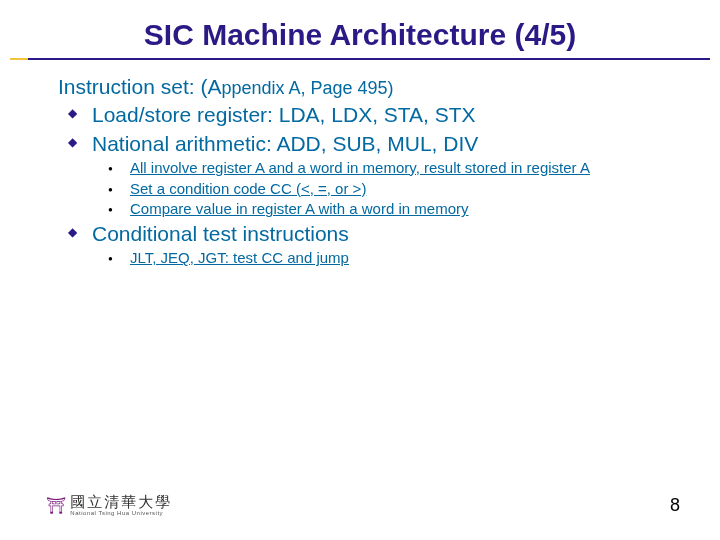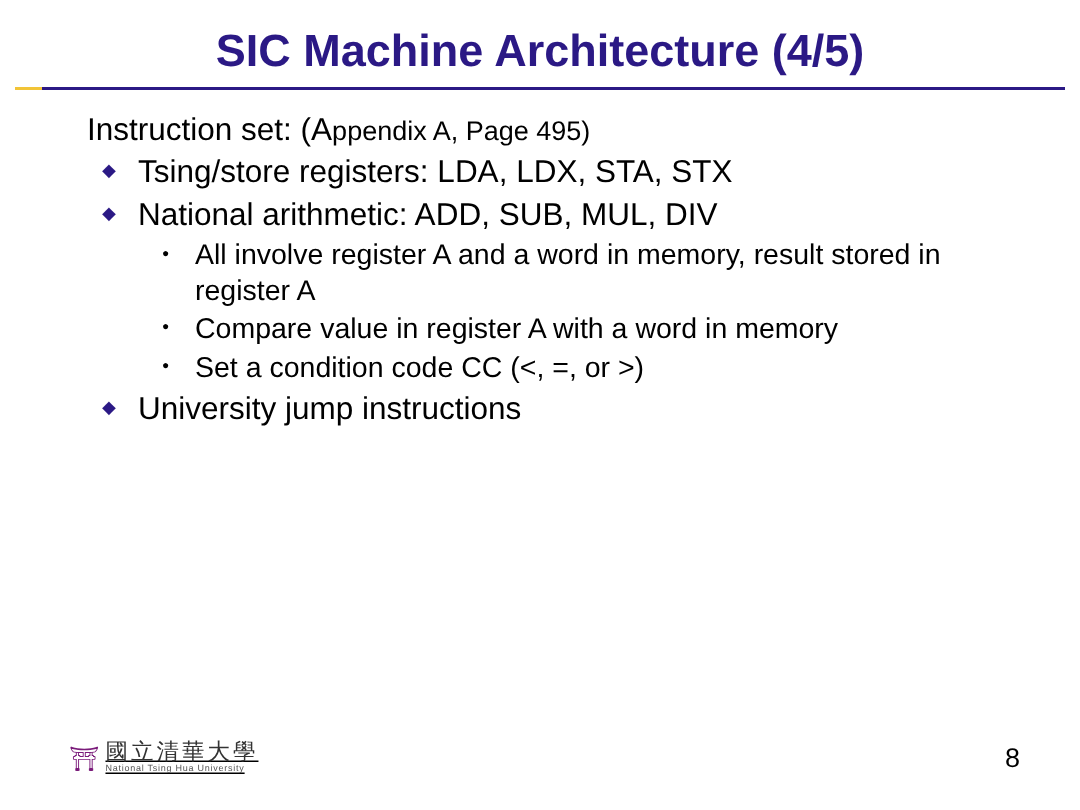--- a/index.html
+++ b/index.html
@@ -35,21 +35,21 @@
   }
   .title-rule::before {
     content: "";
     position: absolute;
     left: 0; top: 0;
     width: 18px; height: 2px;
     background: #f2c437;
   }
   .content {
     padding: 0 56px 0 58px;
-    color: #000000;
+    color: #0369a1;
     font-size: 21px;
     line-height: 1.25;
   }
   .lead {
     margin-bottom: 2px;
   }
   .small { font-size: 18px; }
   .lvl1 {
     padding-left: 34px;
     position: relative;
@@ -60,21 +60,22 @@
     color: #2b1985;
     position: absolute;
     left: 10px;
     top: 4px;
     font-size: 12px;
   }
   .lvl2 {
     padding-left: 72px;
     position: relative;
     margin: 2px 0;
-    font-size: 19px;
+    font-size: 15px;
+    text-decoration: underline;
   }
   .lvl2::before {
     content: "●";
     color: #000;
     position: absolute;
     left: 50px;
     top: 5px;
     font-size: 8px;
   }
   .footer {
@@ -95,21 +96,20 @@
   }
   .logo-mark {
     font-size: 16px;
     color: #7a1b7a;
     letter-spacing: -2px;
   }
   .logo-text {
     display: flex;
     flex-direction: column;
     line-height: 1;
-    text-decoration: underline;
   }
   .logo-cn {
     font-family: "SimSun","Songti SC","Noto Serif CJK",serif;
     font-size: 15px;
     color: #333;
     letter-spacing: 2px;
   }
   .logo-en {
     font-size: 6px;
     color: #555;
@@ -127,39 +127,42 @@
 
   <div class="title">SIC Machine Architecture (4/5)</div>
   <div class="title-rule"></div>
 
   <div class="content">
     <div class="lead">
       <span>Instruction set: (A</span><span class="small">ppendix A, Page 495)</span>
     </div>
 
     <div class="lvl1">
-      <span>Tsing/store registers: LDA, LDX, STA, STX</span>
+      <span>Load/store register: LDA, LDX, STA, STX</span>
     </div>
 
     <div class="lvl1">
       <span>National arithmetic: ADD, SUB, MUL, DIV</span>
     </div>
     <div class="lvl2">
       <span>All involve register A and a word in memory, result stored in register A</span>
     </div>
 
     <div class="lvl2">
-      <span>Compare value in register A with a word in memory</span>
+      <span>Set a condition code CC (&lt;, =, or &gt;)</span>
     </div>
     <div class="lvl2">
-      <span>Set a condition code CC (&lt;, =, or &gt;)</span>
+      <span>Compare value in register A with a word in memory</span>
     </div>
 
     <div class="lvl1">
-      <span>University jump instructions</span>
+      <span>Conditional test instructions</span>
+    </div>
+    <div class="lvl2">
+      <span>JLT, JEQ, JGT: test CC and jump</span>
     </div>
   </div>
 
   <div class="footer">
     <div class="logo">
       <span class="logo-mark">⛩</span>
       <span class="logo-text">
         <span class="logo-cn">國立清華大學</span>
         <span class="logo-en">National Tsing Hua University</span>
       </span>

